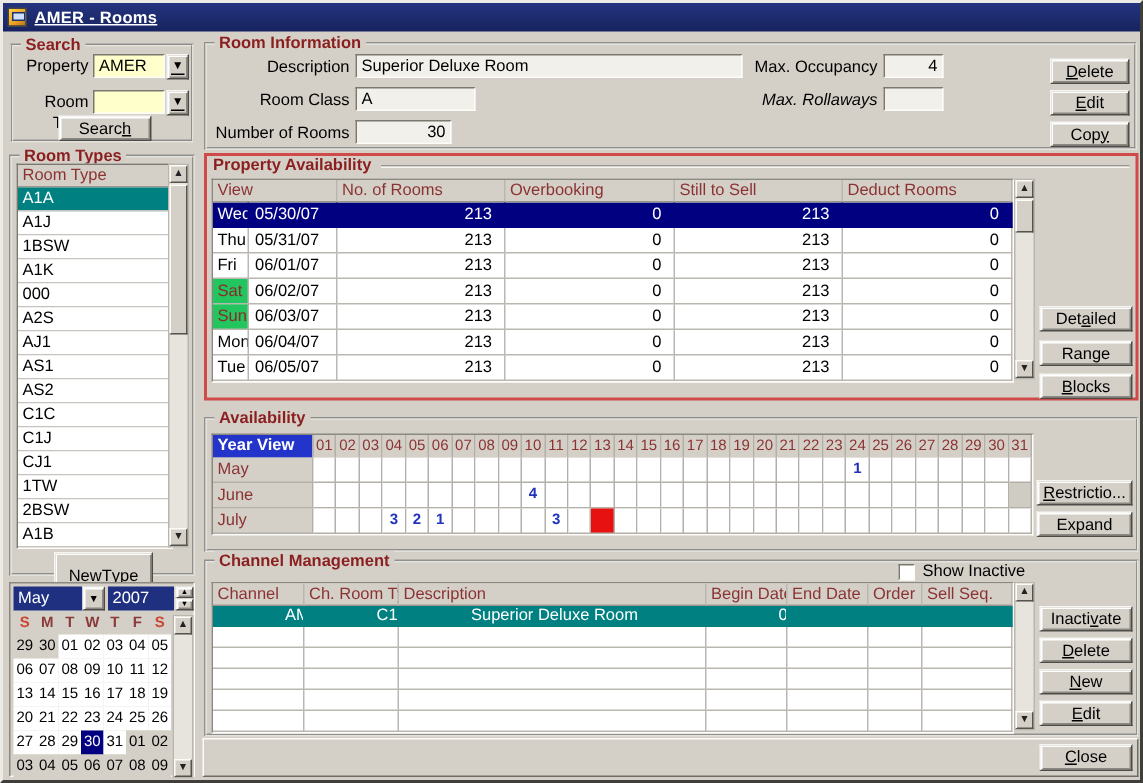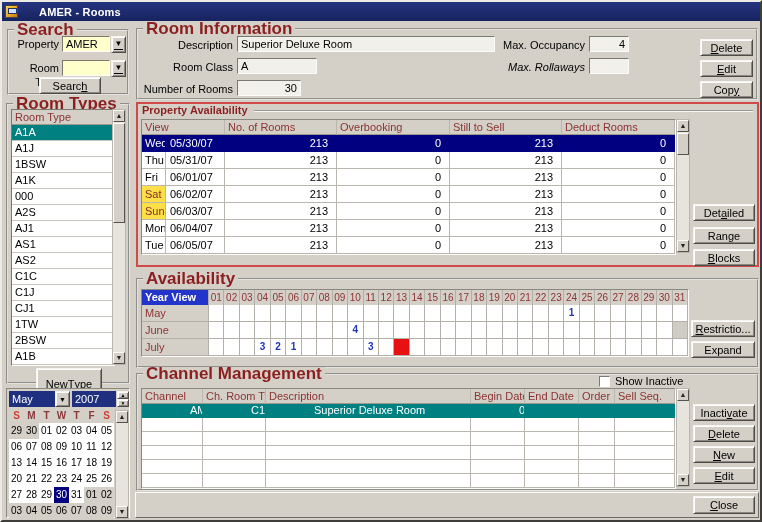--- a/index.html
+++ b/index.html
@@ -10,25 +10,25 @@
     border:2px solid; border-color:#eceae4 #3f3e3a #3f3e3a #eceae4;
     overflow:hidden; font-size:11px; color:#000;
   }
   
   .titlebar { position:absolute; left:0; top:0; width:100%; height:19px;
     background:linear-gradient(#24347f,#17235f); display:flex; align-items:center; padding-left:3px; }
   .ticon { width:13px; height:13px; position:relative; flex:0 0 auto;
     background:linear-gradient(135deg,#ffd24a 0%,#e8a020 60%,#b97818 100%); border:1px solid #444; }
   .ticon::after { content:""; position:absolute; left:2px; top:2px; width:7px; height:4px;
     background:#cfe0ff; border:1px solid #223366; }
-  .title-text { color:#fff; font-weight:bold; margin-left:21px; letter-spacing:.2px; }
+  .title-text { color:#fff; font-weight:bold; margin-left:5px; letter-spacing:.2px;text-decoration:underline; }
   
   .groupbox { position:absolute; border:2px groove #e4e2dc; }
   .legend { position:absolute; top:-8px; left:5px; background:#d4d0c8; padding:0 3px;
-    color:#8b1f1f; font-weight:bold; font-size:17px; line-height:14px; white-space:nowrap; }
+    color:#8b1f1f; font-weight:bold; font-size:11px; line-height:14px; white-space:nowrap; }
   
   .btn { position:absolute; background:#d4d0c8; border:1px solid;
     border-color:#f6f5f1 #4e4c48 #4e4c48 #f6f5f1;
     box-shadow:inset 1px 1px 0 #fff, inset -1px -1px 0 #8a8880;
     font:11px "Liberation Sans",sans-serif; text-align:center; cursor:default; color:#000;
     display:flex; align-items:center; justify-content:center; }
   .mn { text-decoration:underline; }
   .fld { position:absolute; border:1px solid; border-color:#7a786f #fdfcf8 #fdfcf8 #7a786f;
     background:#f1f0ea; font:11px "Liberation Sans",sans-serif; padding:0 3px; height:16px; }
   .cream { background:#ffffcc; }
@@ -83,21 +83,21 @@
   .pa-h { border-right:1px solid #b9b7b0; border-bottom:1px solid #9a988f; color:#8b3333;
     padding-left:3px; line-height:14px; overflow:hidden; white-space:nowrap; }
   .pa-row { display:grid; grid-template-columns:24px 59px 112px 113px 112px 113px; height:17px; }
   .pa-c { border-right:1px solid #b9b7b0; border-bottom:1px solid #b9b7b0; line-height:16px;
     overflow:hidden; white-space:nowrap; }
   .pa-day { padding-left:3px; }
   .pa-date { padding-left:4px; }
   .pa-num { text-align:right; padding-right:8px; }
   .pa-row.sel { background:#000080; color:#fff; }
   .pa-row.sel .pa-c { border-color:#000080; }
-  .pa-day.wkend { background:#fde047; color:#8b2a2a; }
+  .pa-day.wkend { background:#22c55e; color:#8b2a2a; }
   .pa-sb { left:538px; top:15px; height:134px; }
   
   .av-grid { position:absolute; left:3px; top:9px; width:548px; background:#d4d0c8;
     border:1px solid; border-color:#8a8880 #fdfcf8 #fdfcf8 #8a8880; }
   .av-header, .av-row { display:grid; grid-template-columns:67px repeat(31,1fr); }
   .av-header { height:15px; }
   .av-row { height:17px; }
   .av-corner { background:#2334cb; color:#fff; font-weight:bold; padding-left:3px; line-height:15px;
     border-right:1px solid #b2b0a9; border-bottom:1px solid #b2b0a9; }
   .av-h { background:#d4d0c8; color:#8b3333; font-size:10px; text-align:center; line-height:15px;

